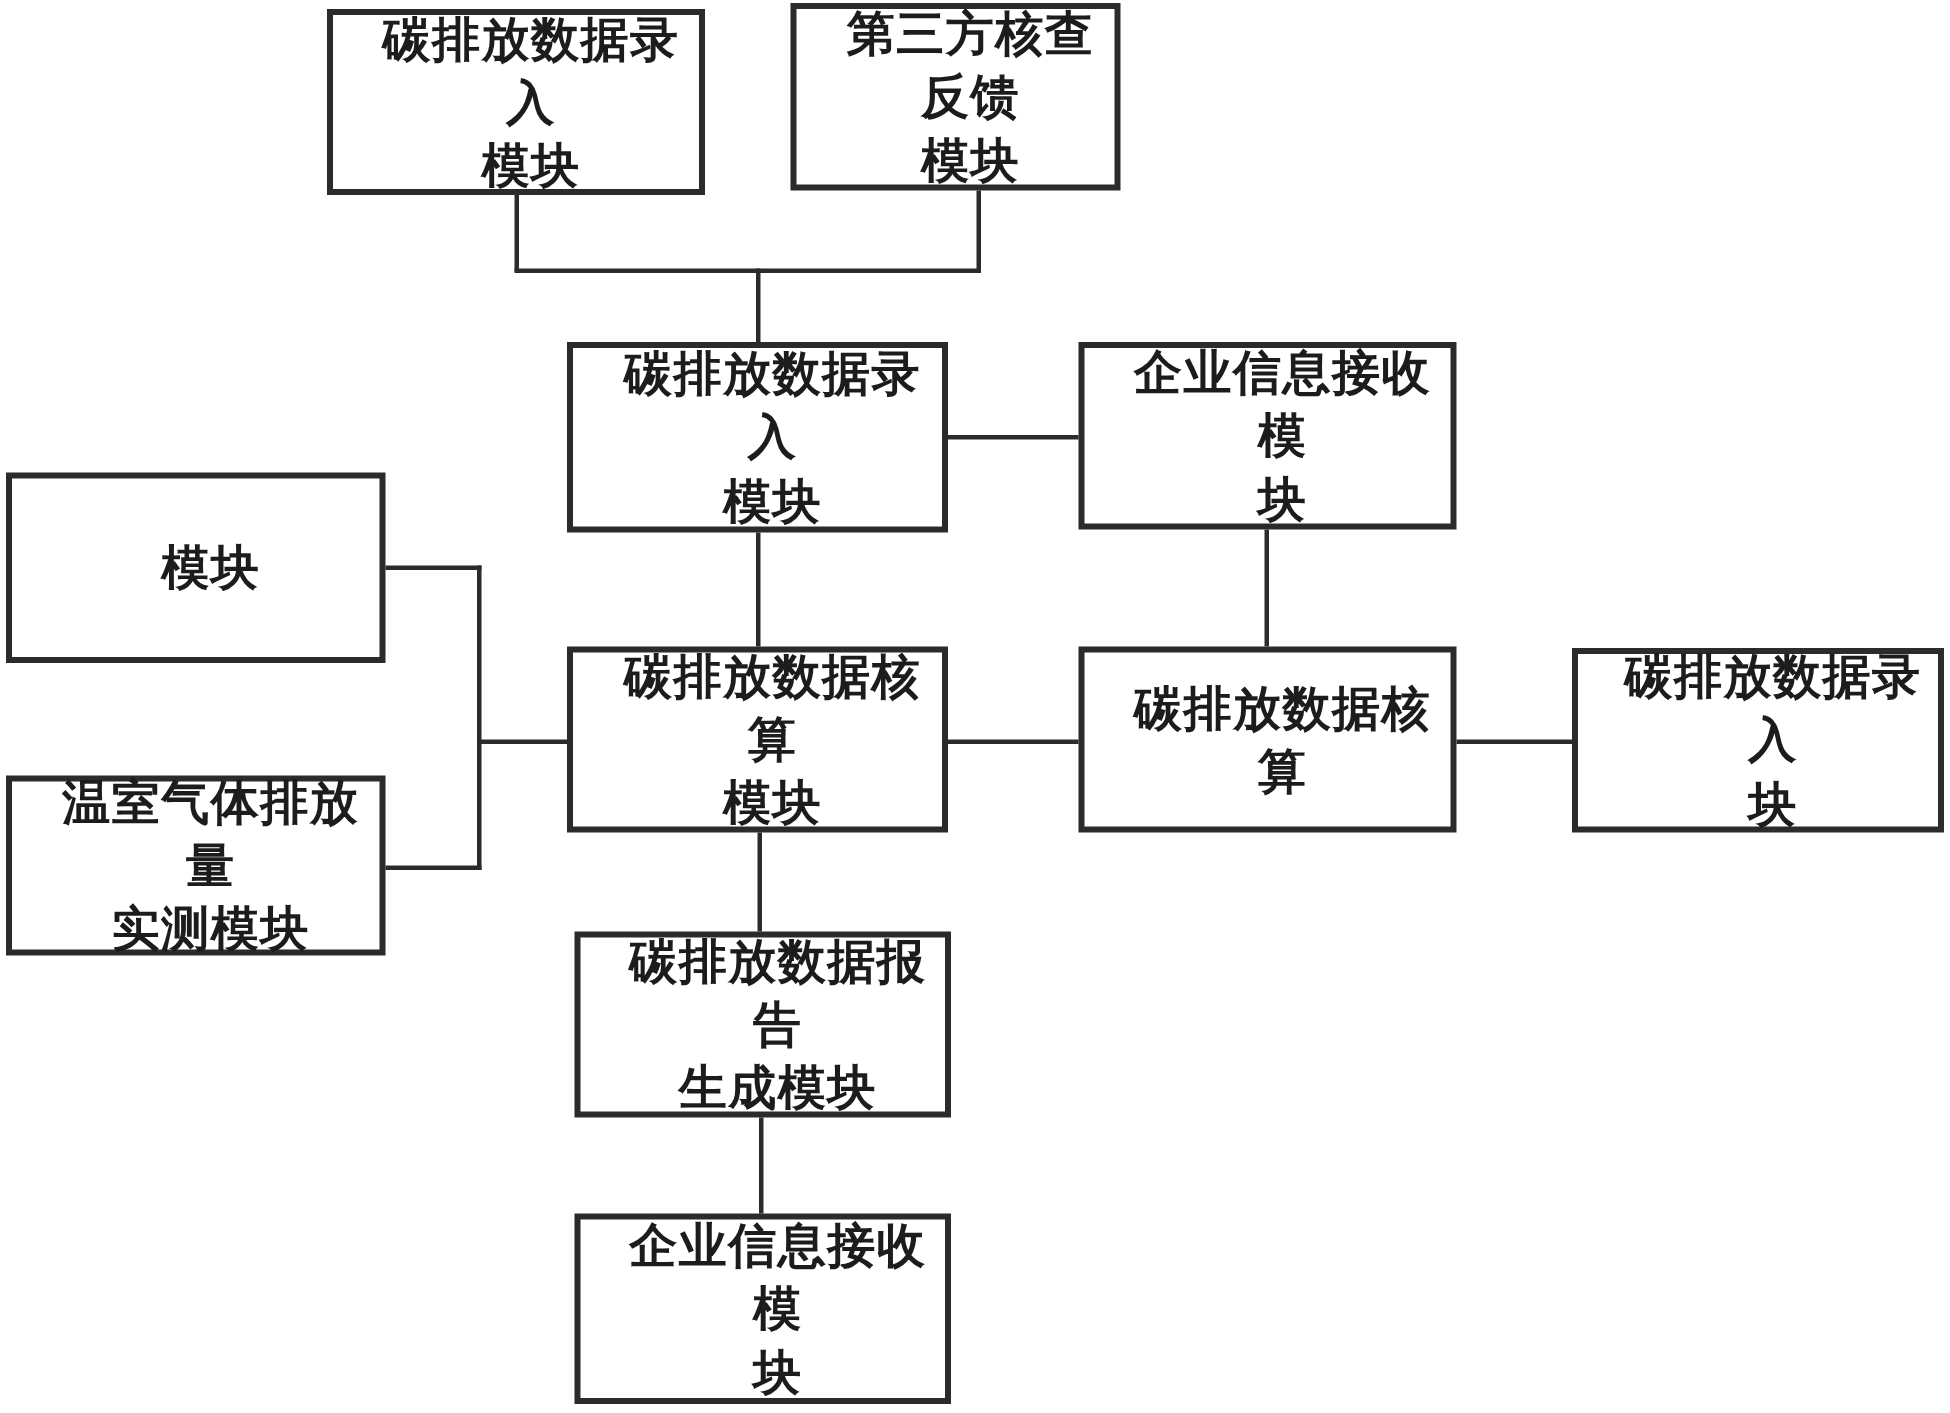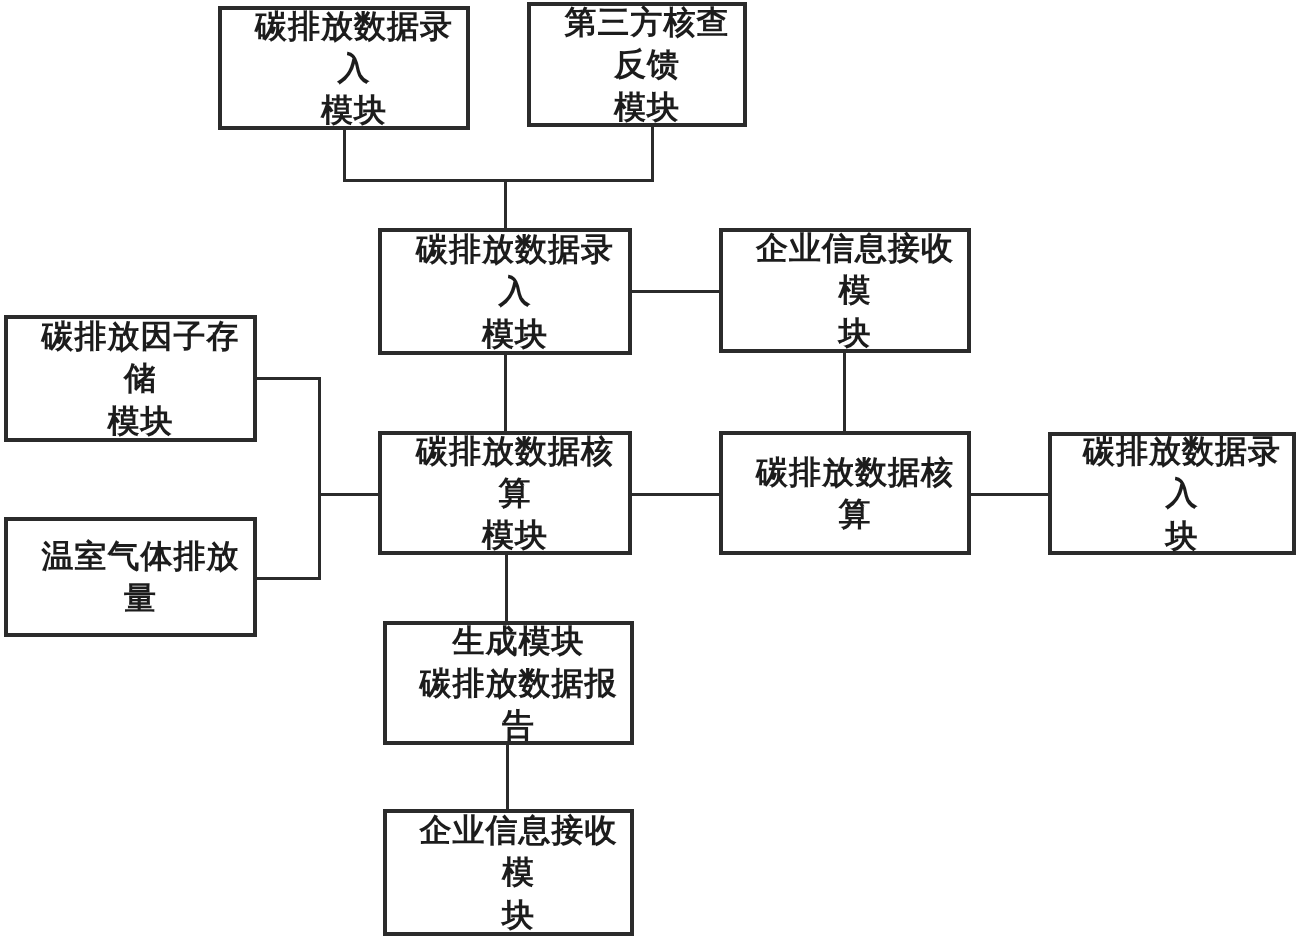--- a/index.html
+++ b/index.html
@@ -95,28 +95,28 @@
 
   <div class="box" id="b4">
     <div class="lbl">
       <span class="ln">企业信息接收模</span>
       <span class="ln">块</span>
     </div>
   </div>
 
   <div class="box" id="b5">
     <div class="lbl">
-      <span class="ln">碳排放因子存储</span>
       <span class="ln">模块</span>
     </div>
   </div>
 
   <div class="box" id="b6">
     <div class="lbl">
       <span class="ln">温室气体排放量</span>
+      <span class="ln">实测模块</span>
     </div>
   </div>
 
   <div class="box" id="b7">
     <div class="lbl">
       <span class="ln">碳排放数据核算</span>
       <span class="ln">模块</span>
     </div>
   </div>
 
@@ -128,22 +128,22 @@
 
   <div class="box" id="b9">
     <div class="lbl">
       <span class="ln">碳排放数据录入</span>
       <span class="ln">块</span>
     </div>
   </div>
 
   <div class="box" id="b10">
     <div class="lbl">
+      <span class="ln">碳排放数据报告</span>
       <span class="ln">生成模块</span>
-      <span class="ln">碳排放数据报告</span>
     </div>
   </div>
 
   <div class="box" id="b11">
     <div class="lbl">
       <span class="ln">企业信息接收模</span>
       <span class="ln">块</span>
     </div>
   </div>
 

